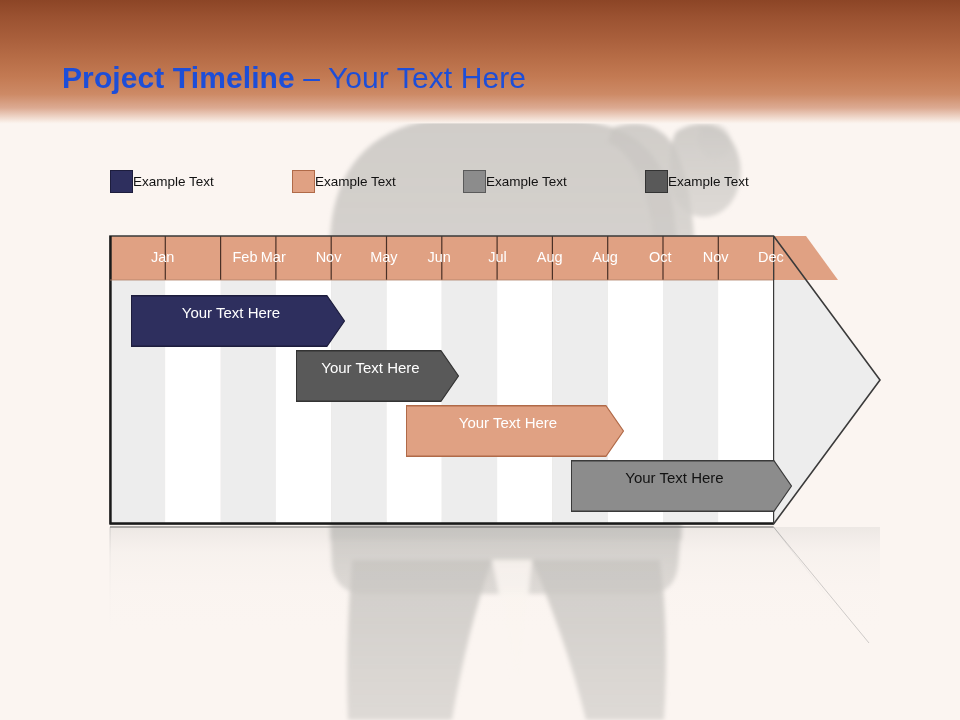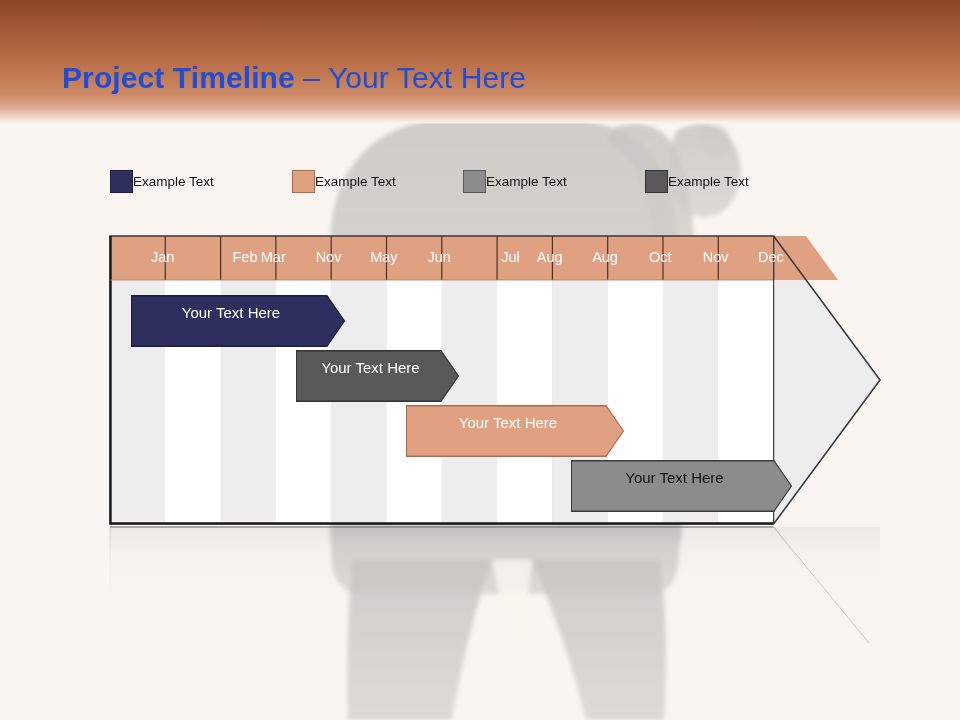--- a/index.html
+++ b/index.html
@@ -278,21 +278,21 @@
         <line x1="664.6" y1="1" x2="664.6" y2="289" stroke="#3a3a3a" stroke-width="1.2"></line>
       </g>
     </svg>
 
     <div class="month-label" style="left:1px;  width:55.3px;">Jan</div>
     <div class="month-label" style="left:48px; width:58px;margin-left:34px;">Feb</div>
     <div class="month-label" style="left:111.6px;width:55.3px;border-radius:22px;">Mar</div>
     <div class="month-label" style="left:166.9px;width:55.3px;">Nov</div>
     <div class="month-label" style="left:222.2px;width:55.3px;">May</div>
     <div class="month-label" style="left:277.5px;width:55.3px;">Jun</div>
-    <div class="month-label" style="left:347px;width:59px;">Jul</div>
+    <div class="month-label" style="left:334px;width:59px;">Jul</div>
     <div class="month-label" style="left:388.1px;width:55.3px;">Aug</div>
     <div class="month-label" style="left:443.4px;width:55.3px;">Aug</div>
     <div class="month-label" style="left:498.7px;width:55.3px;">Oct</div>
     <div class="month-label" style="left:554.0px;width:55.3px;">Nov</div>
     <div class="month-label" style="left:609.3px;width:55.3px;">Dec</div>
 
     <div class="bar" style="left:2px; top:60px; width:214px;">
       <svg class="bar-svg" viewBox="0 0 214 36" preserveAspectRatio="none">
         <path d="M0.5,0.5 L196,0.5 L213.5,18 L196,35.5 L0.5,35.5 Z" fill="#2e2f5e" stroke="#1d1d3d" stroke-width="1"></path>
       </svg>

